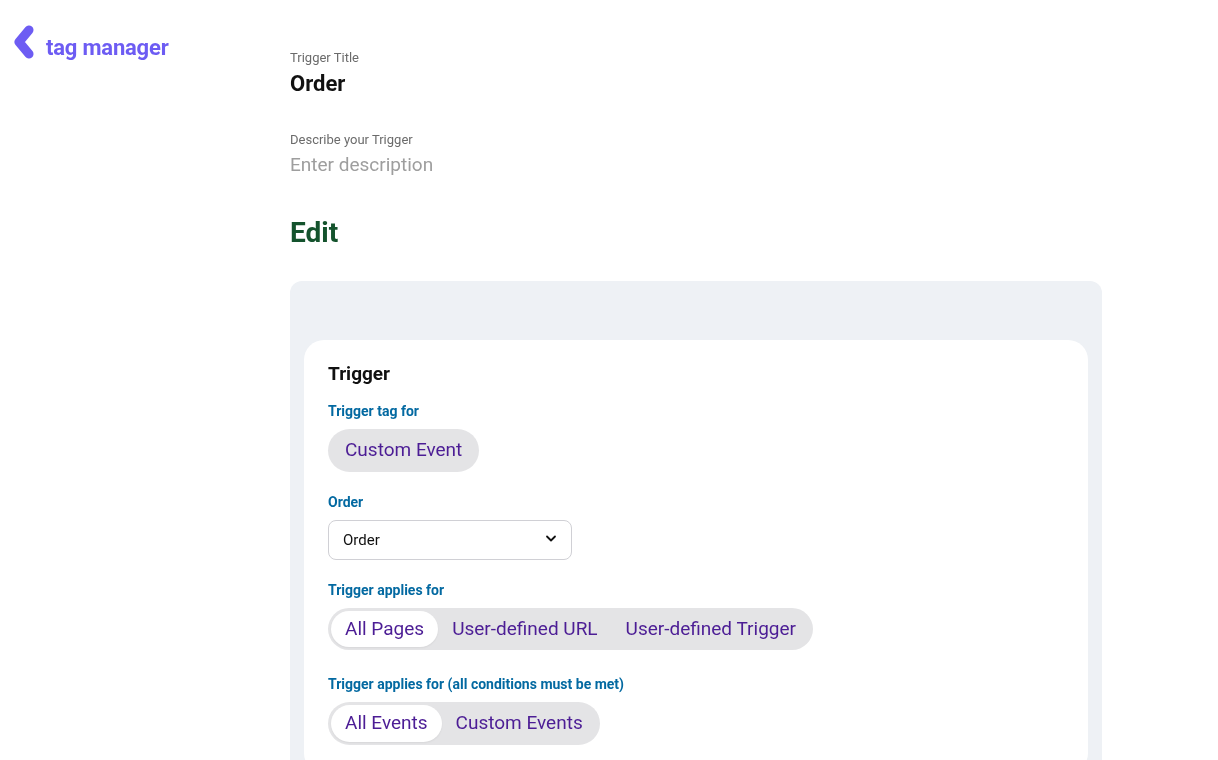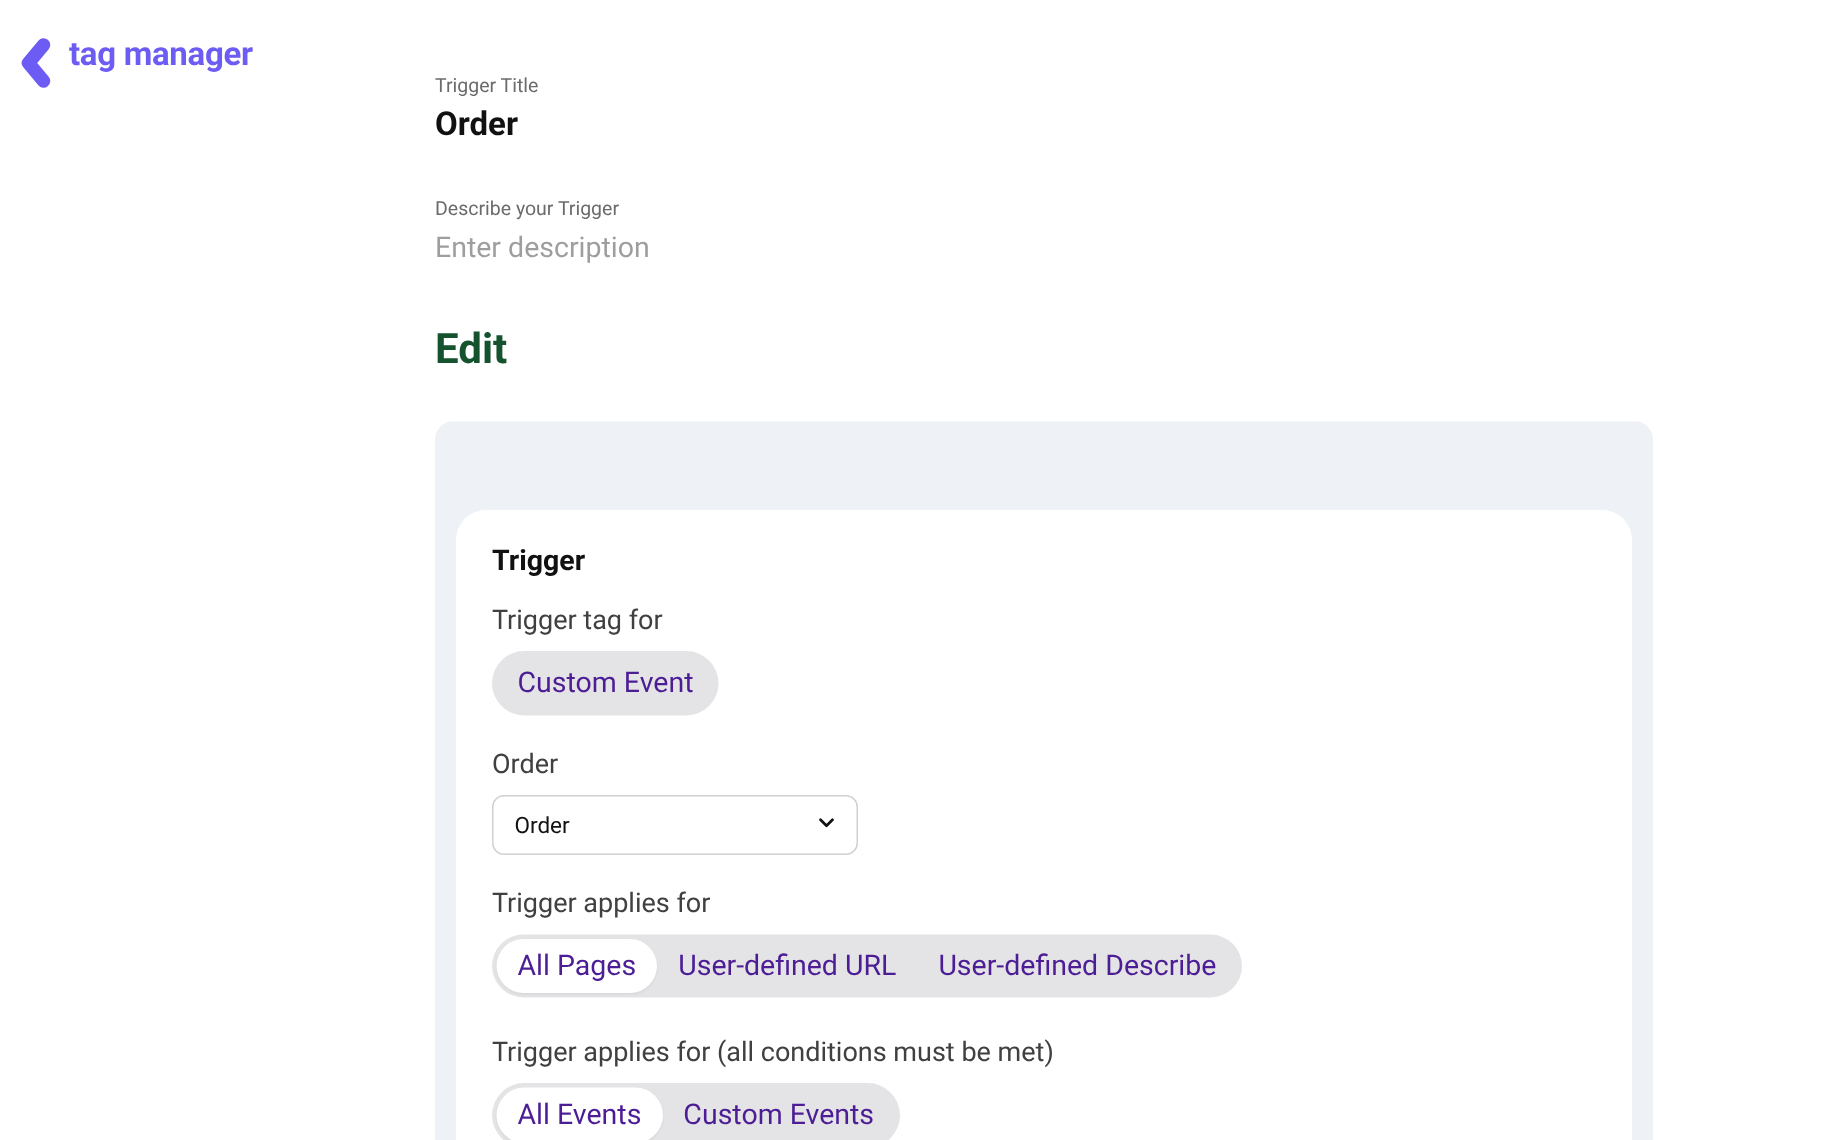--- a/index.html
+++ b/index.html
@@ -9,21 +9,21 @@
     color: #111;
     width: 1218px;
     height: 760px;
     overflow: hidden;
   }
   .logo {
     position: absolute;
     top: 24px;
     left: 14px;
     display: flex;
-    align-items: flex-start;
+    align-items: flex-end;
     gap: 8px;
   }
   .logo-icon {
     width: 24px;
     height: 36px;
     display: flex;
     align-items: center;
     justify-content: center;
   }
   .logo-text {
@@ -77,23 +77,23 @@
     padding: 22px 24px 24px 24px;
     margin-top: 45px;
   }
   .panel-title {
     font-size: 19px;
     font-weight: 700;
     color: #111;
     margin-bottom: 18px;
   }
   .section-label {
-    font-size: 18px;
-    font-weight: 400;
-    color: #404040;
+    font-size: 14px;
+    font-weight: 700;
+    color: #0369a1;
     margin-bottom: 10px;
   }
   .section-label.tight { margin-top: 18px; }
   .pill-group {
     display: inline-flex;
     background: #e4e4e6;
     border-radius: 999px;
     padding: 3px;
     gap: 0;
     margin-bottom: 4px;
@@ -207,21 +207,21 @@
           <svg width="14" height="14" viewBox="0 0 14 14">
               <path d="M3 5 L7 9 L11 5" stroke="#111" stroke-width="1.8" fill="none" stroke-linecap="round" stroke-linejoin="round"></path>
             </svg>
         </span>
       </div>
 
       <div class="section-label tight" style="margin-top:22px">Trigger applies for</div>
       <div class="pill-group">
         <button class="pill active">All Pages</button>
         <button class="pill">User-defined URL</button>
-        <button class="pill">User-defined Describe</button>
+        <button class="pill">User-defined Trigger</button>
       </div>
 
       <div class="section-label tight" style="margin-top:22px">Trigger applies for (all conditions must be met)</div>
       <div class="pill-group">
         <button class="pill active">All Events</button>
         <button class="pill">Custom Events</button>
       </div>
     </div>
   </div>
 

